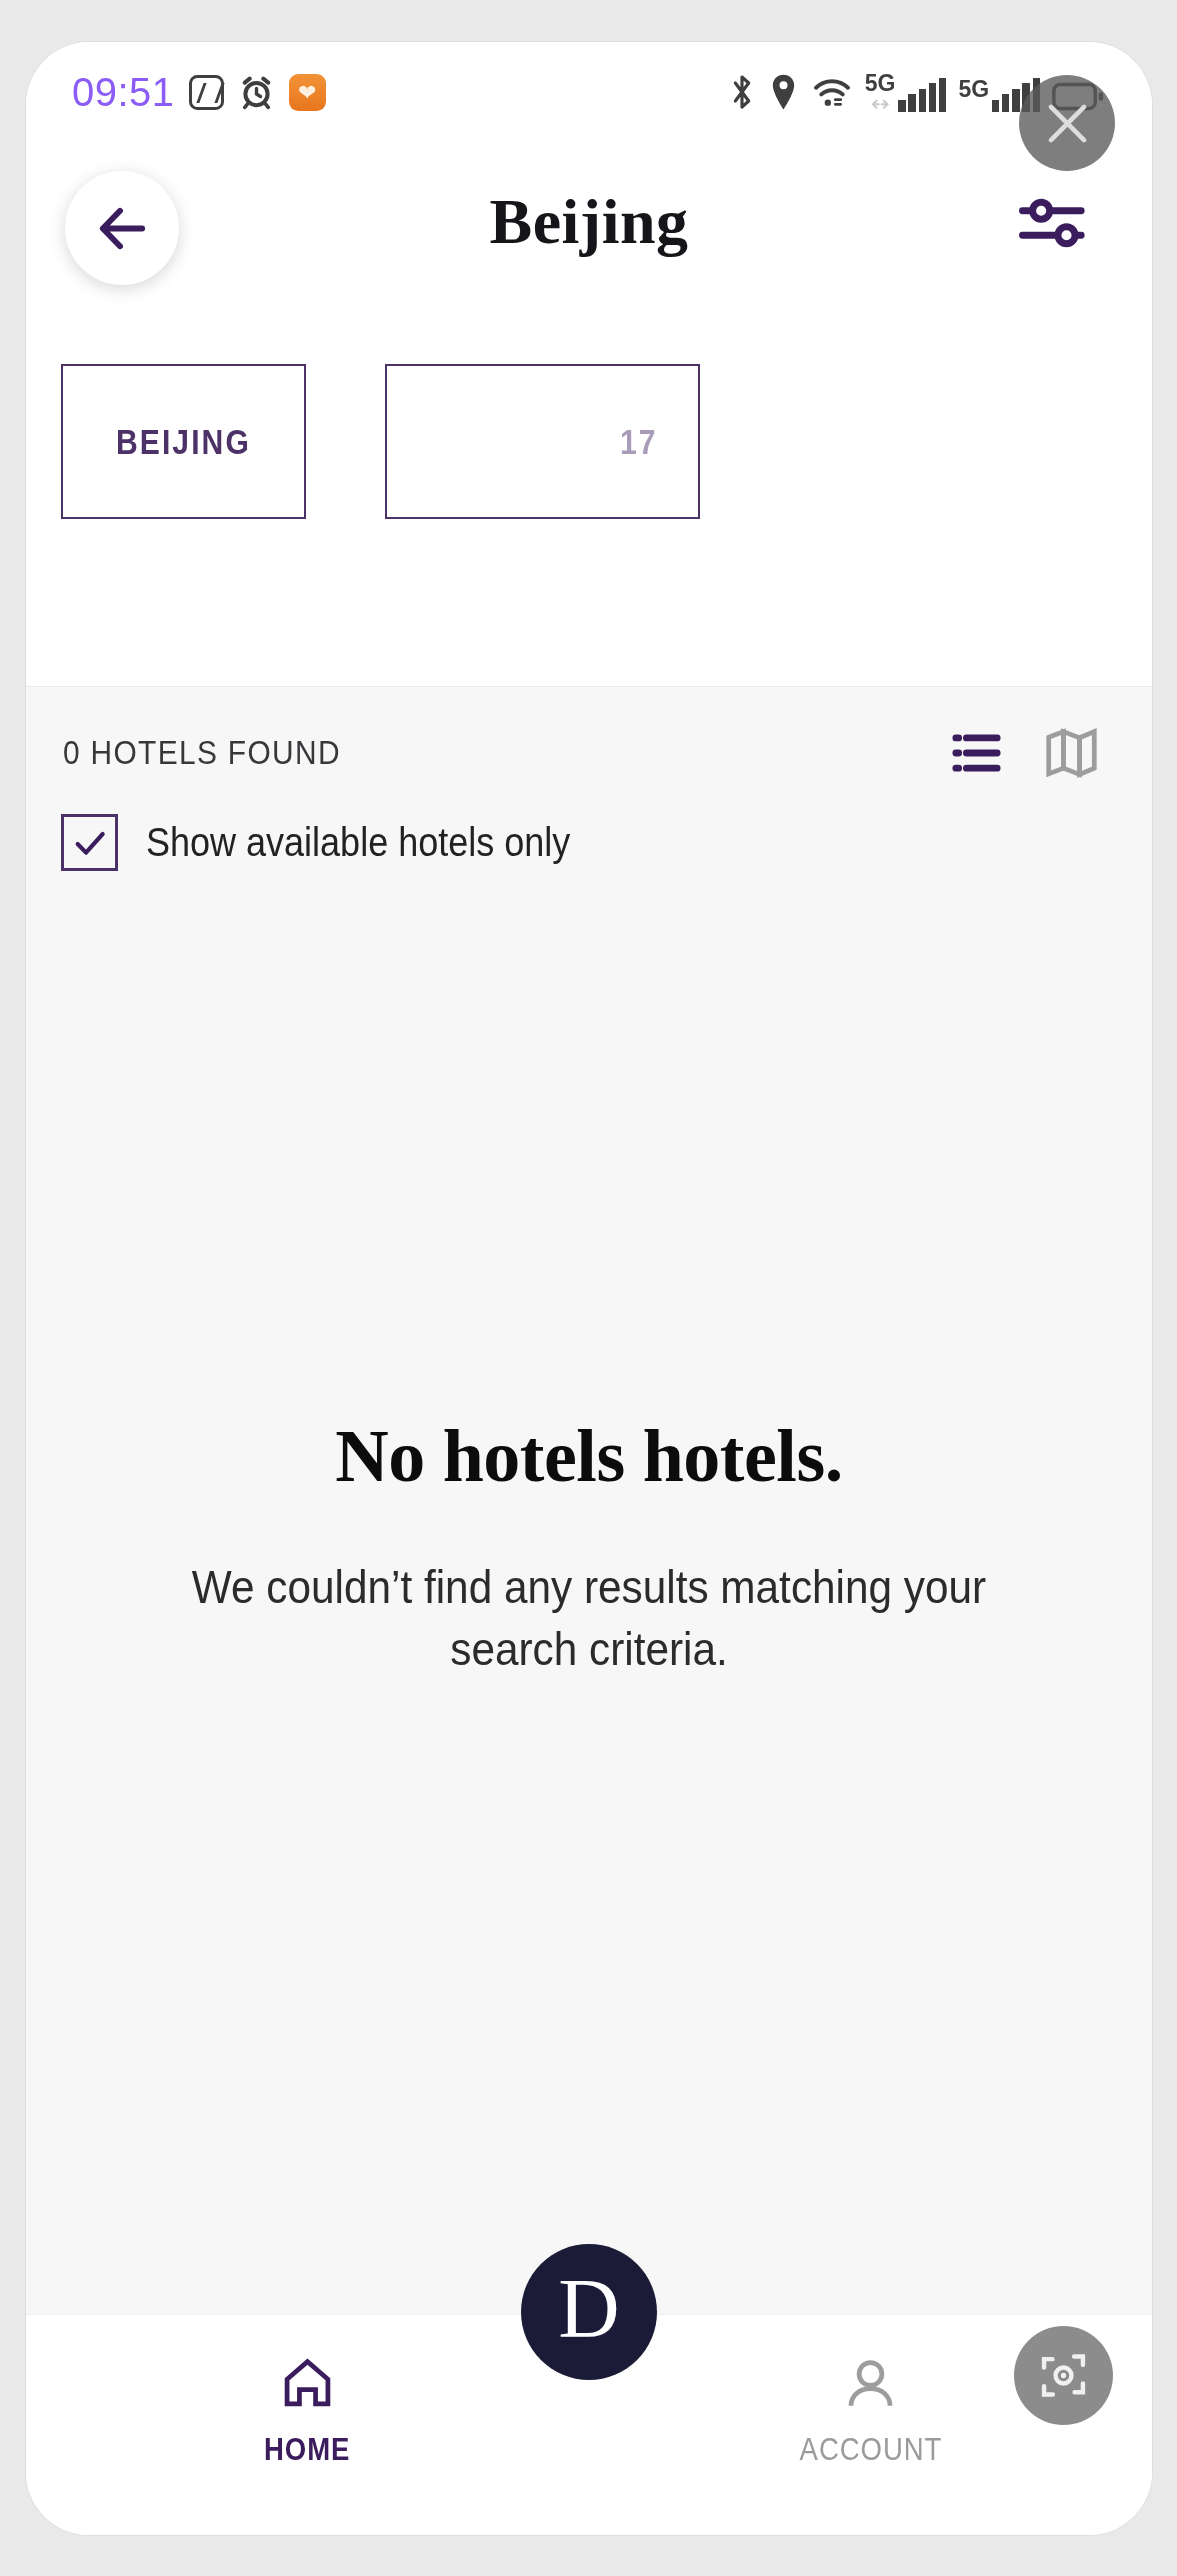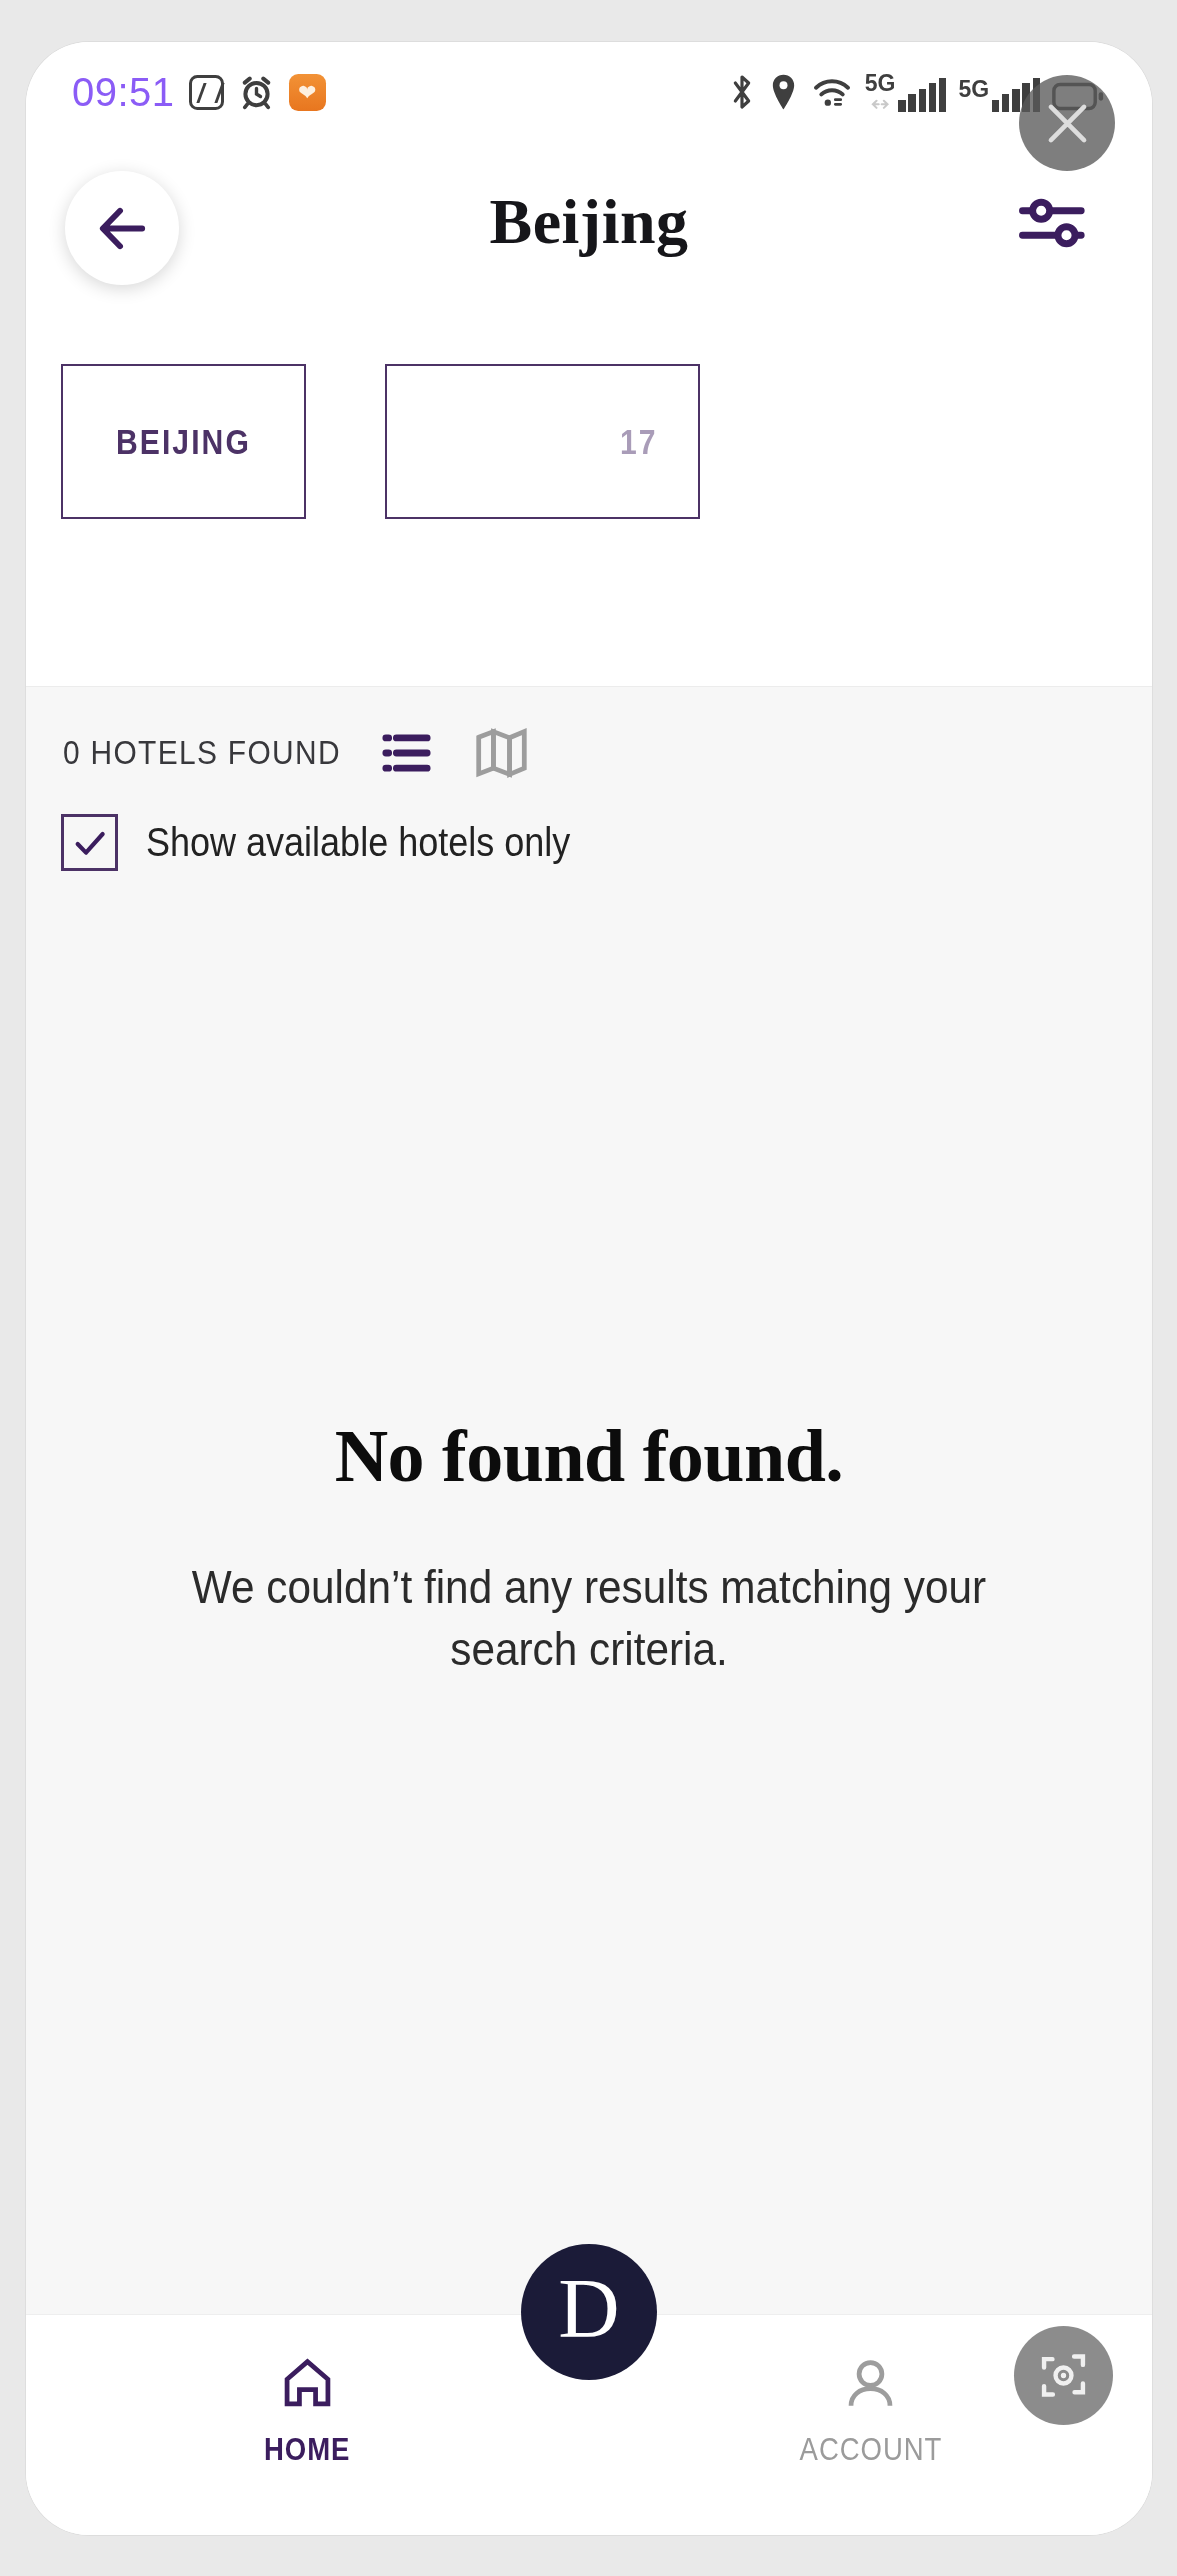--- a/index.html
+++ b/index.html
@@ -171,20 +171,21 @@
     position: absolute;
     left: 0; top: 644px;
     width: 100%;
     bottom: 0;
     background: #f7f7f7;
     border-top: 0.9px solid #ececec;
   }
   #results-bar {
     display: flex;
     align-items: center;
+    justify-content: space-between;
     padding: 39px 52px 0 37px;
   }
   #results-count {
     font-family: "Liberation Sans Narrow","Liberation Sans",sans-serif;
     font-size: 34px;
     letter-spacing: 1.5px;
     color: #38383c;
     transform: scaleX(.88);
     transform-origin: left center;
   }
@@ -413,21 +414,21 @@
     <div id="avail-row">
       <span id="avail-box">
         <svg width="40" height="40" viewBox="0 0 24 24">
           <path d="M4.6 12.6 9.6 17.8 19.6 6.6" fill="none" stroke="#3b1d5e" stroke-width="2.5" stroke-linecap="round" stroke-linejoin="round"></path>
         </svg>
       </span>
       <span id="avail-lbl">Show available hotels only</span>
     </div>
 
     <div id="empty">
-      <div id="empty-title">No found found.</div>
+      <div id="empty-title">No hotels hotels.</div>
       <div id="empty-sub">We couldn’t find any results matching your search criteria.</div>
     </div>
 
     <div id="tabbar">
 
       <div class="tab active">
         <span class="tab-ico">
           <svg width="57" height="57" viewBox="0 0 24 24">
             <path d="M12 2.8 3.4 10.2v10.4h5.2v-6h6.8v6h5.2V10.2L12 2.8z" fill="none" stroke="#3b1d5e" stroke-width="2"></path>
           </svg>

